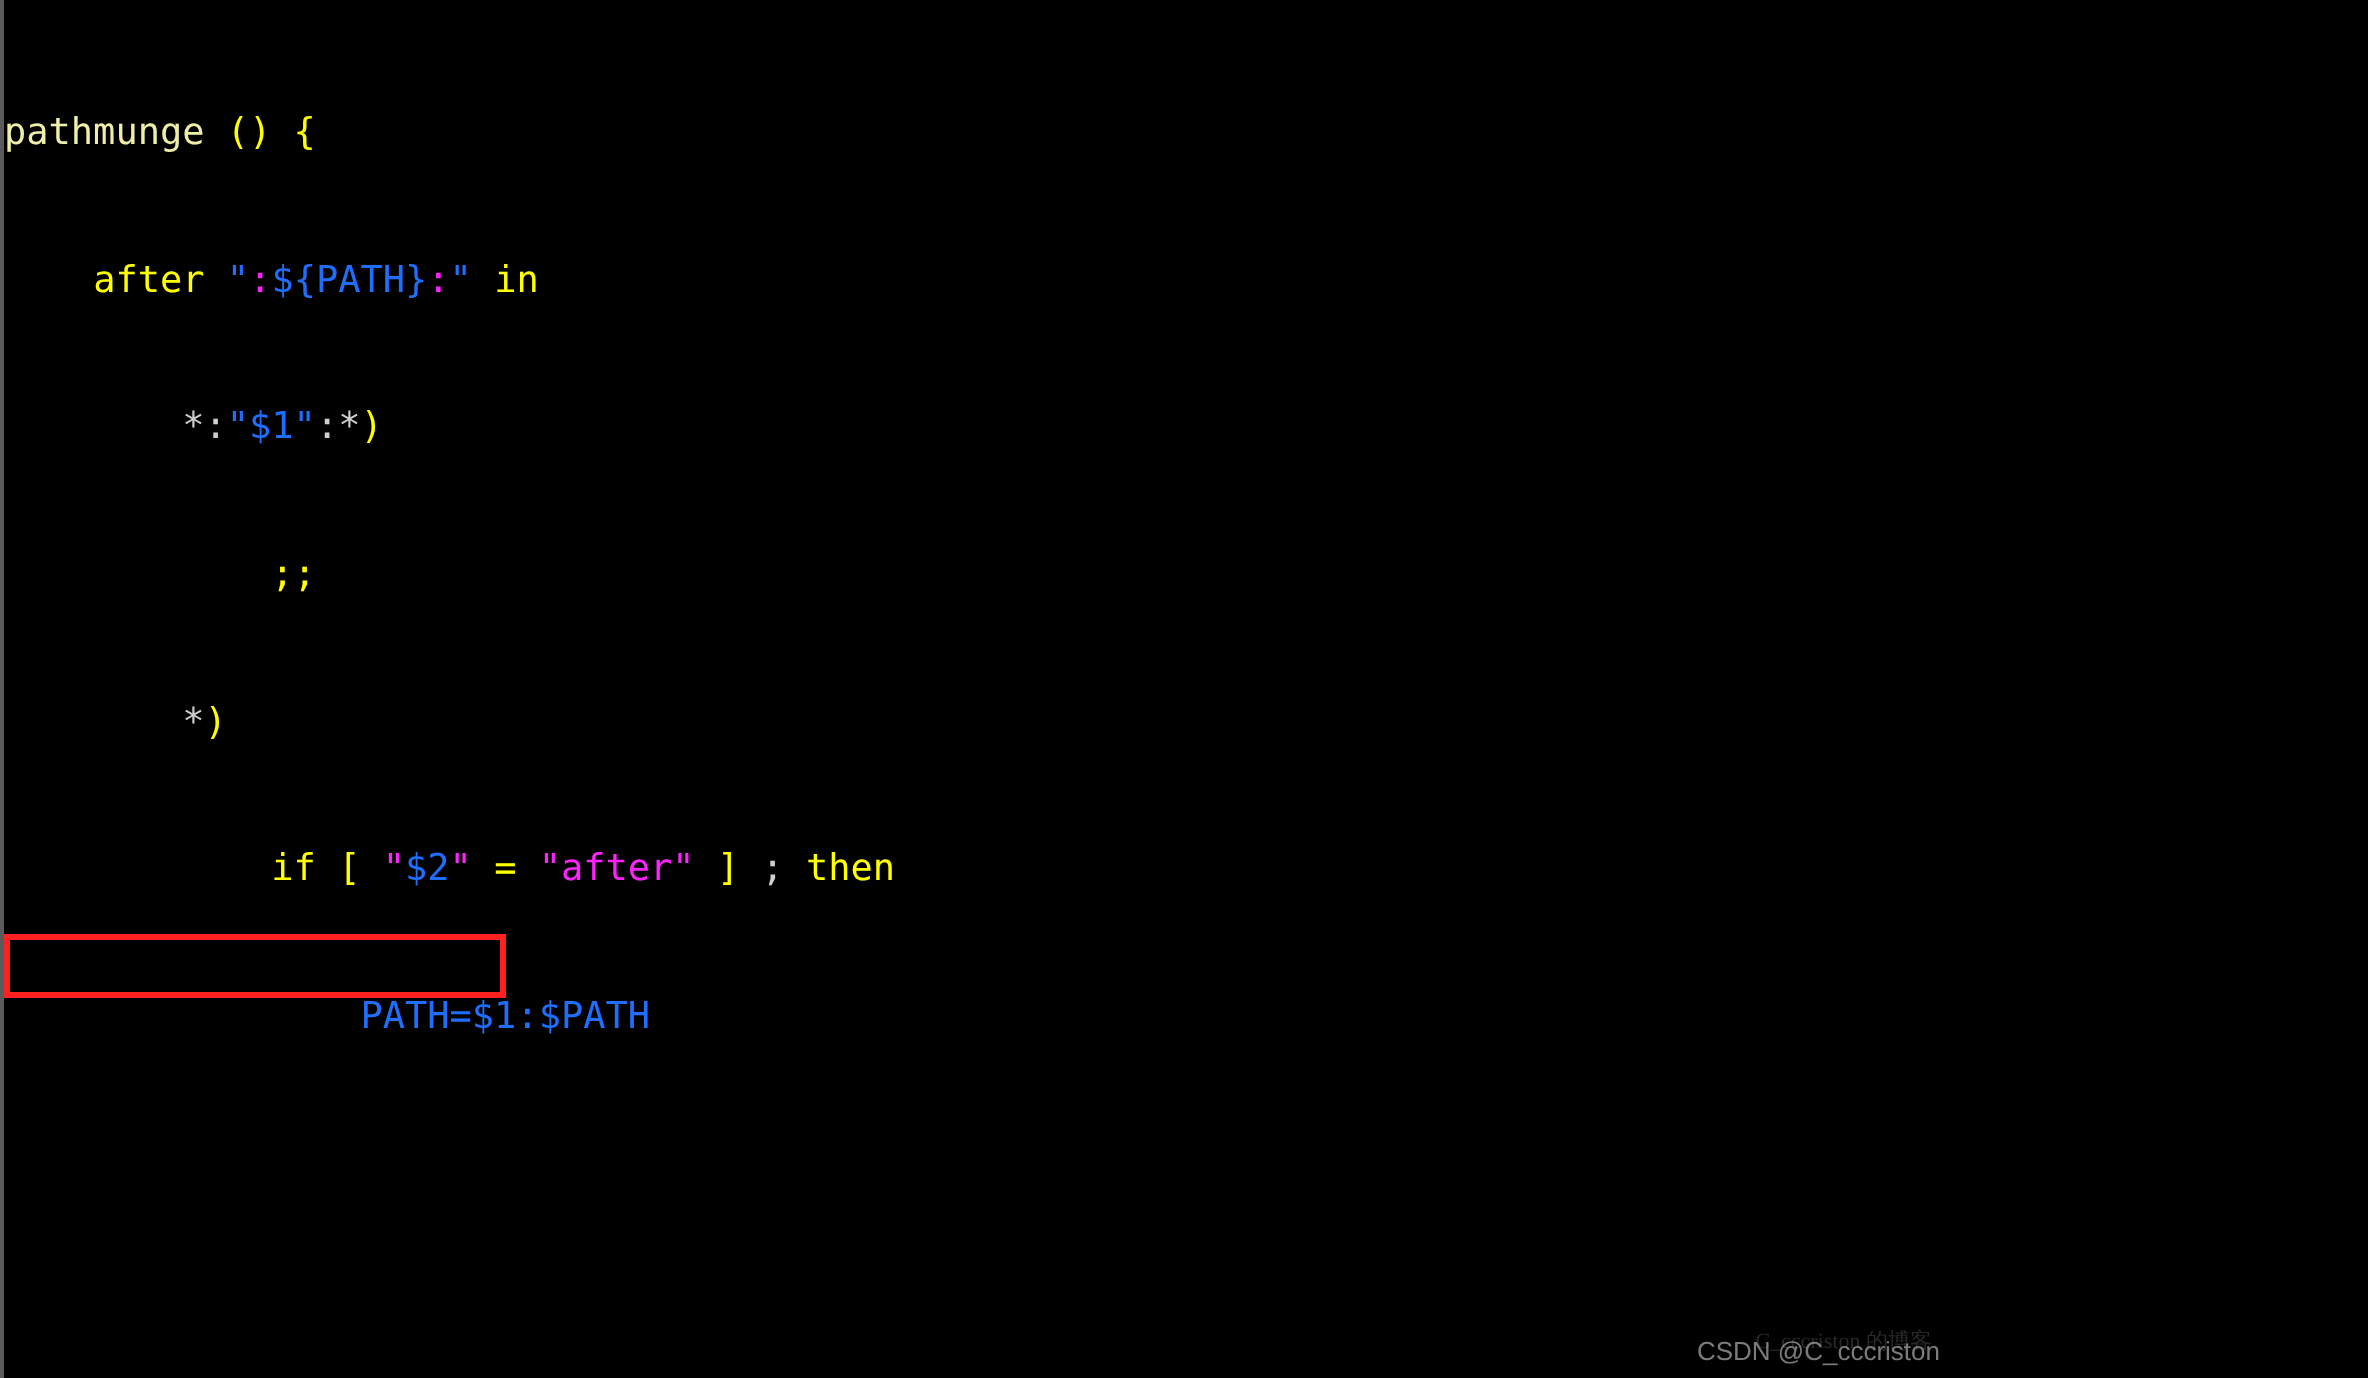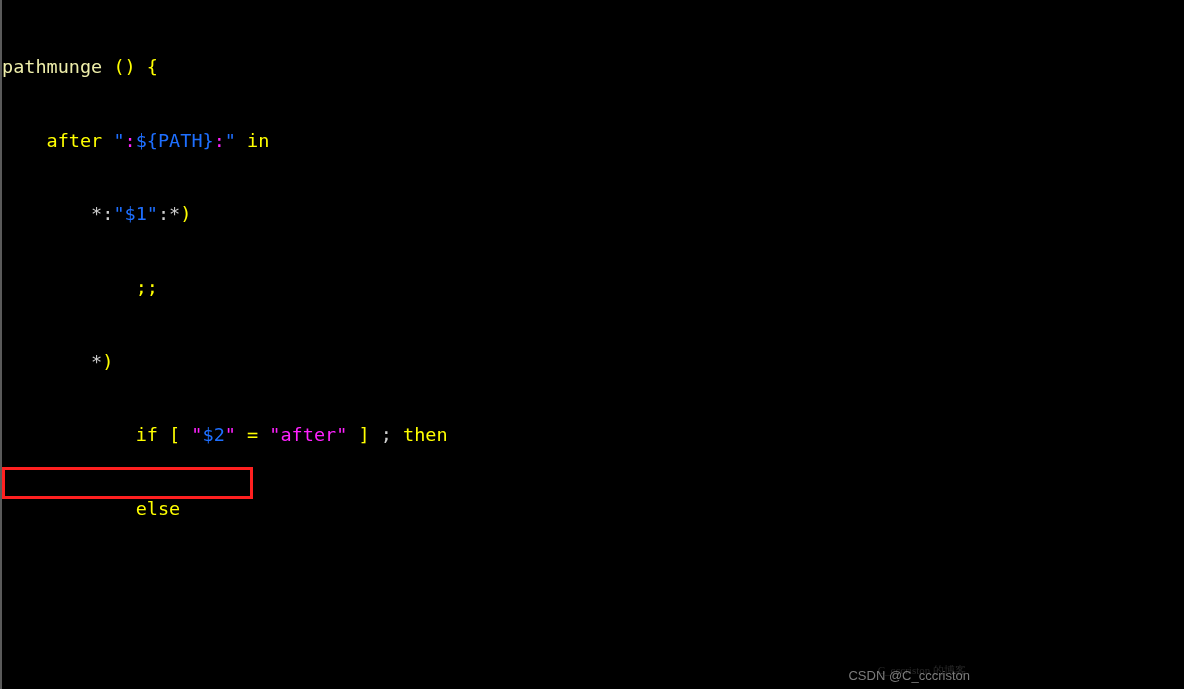--- a/index.html
+++ b/index.html
@@ -88,21 +88,21 @@
 
   <div id="left-border"></div>
 
   <div id="term">
     <div class="ln"><span class="c-func">pathmunge </span><span class="c-kw">() {</span></div>
     <div class="ln"><span class="c-plain">    </span><span class="c-kw">after</span><span class="c-plain"> </span><span class="c-var">"</span><span class="c-str">:</span><span class="c-var">${PATH}</span><span class="c-str">:</span><span class="c-var">"</span><span class="c-plain"> </span><span class="c-kw">in</span></div>
     <div class="ln"><span class="c-plain">        </span><span class="c-plain">*:</span><span class="c-var">"$1"</span><span class="c-plain">:*</span><span class="c-kw">)</span></div>
     <div class="ln"><span class="c-plain">            </span><span class="c-kw">;;</span></div>
     <div class="ln"><span class="c-plain">        </span><span class="c-plain">*</span><span class="c-kw">)</span></div>
     <div class="ln"><span class="c-plain">            </span><span class="c-kw">if</span><span class="c-plain"> </span><span class="c-kw">[</span><span class="c-plain"> </span><span class="c-str">"</span><span class="c-var">$2</span><span class="c-str">"</span><span class="c-plain"> </span><span class="c-kw">=</span><span class="c-plain"> </span><span class="c-str">"after"</span><span class="c-plain"> </span><span class="c-kw">]</span><span class="c-plain"> </span><span class="c-plain">;</span><span class="c-plain"> </span><span class="c-kw">then</span></div>
-    <div class="ln"><span class="c-plain">            </span><span class="c-kw">else</span></div>
+    <div class="ln"><span class="c-plain">                </span><span class="c-var">PATH=$1:$PATH</span></div>
     
     
     
     
     
     
     
     
     
     

